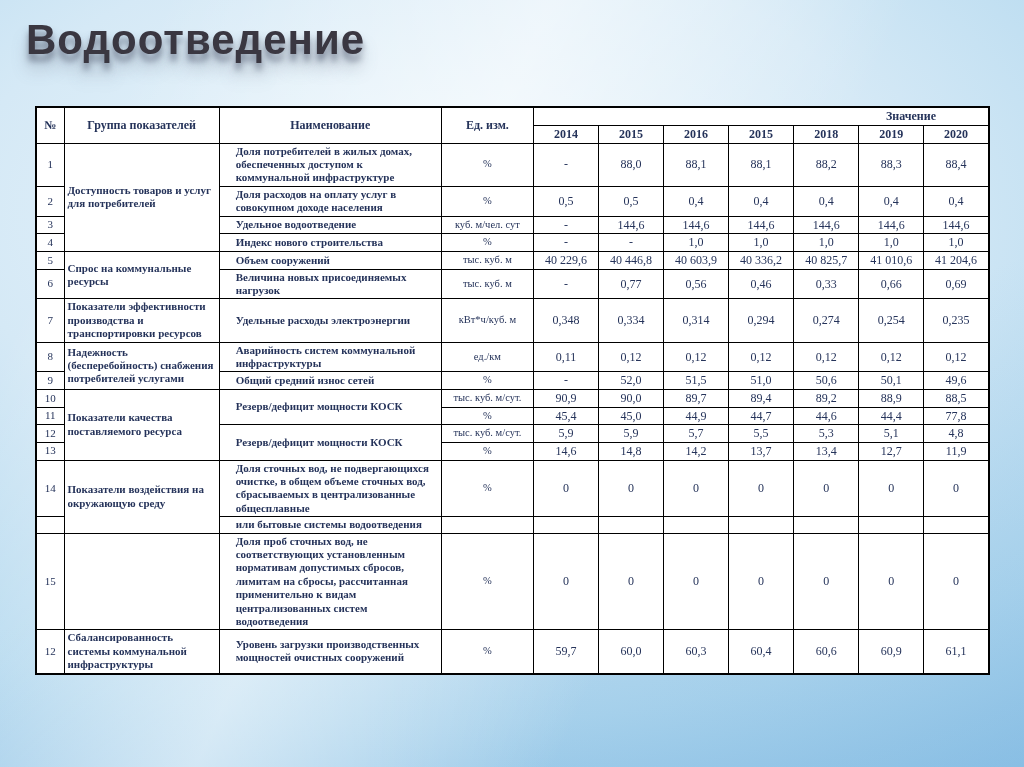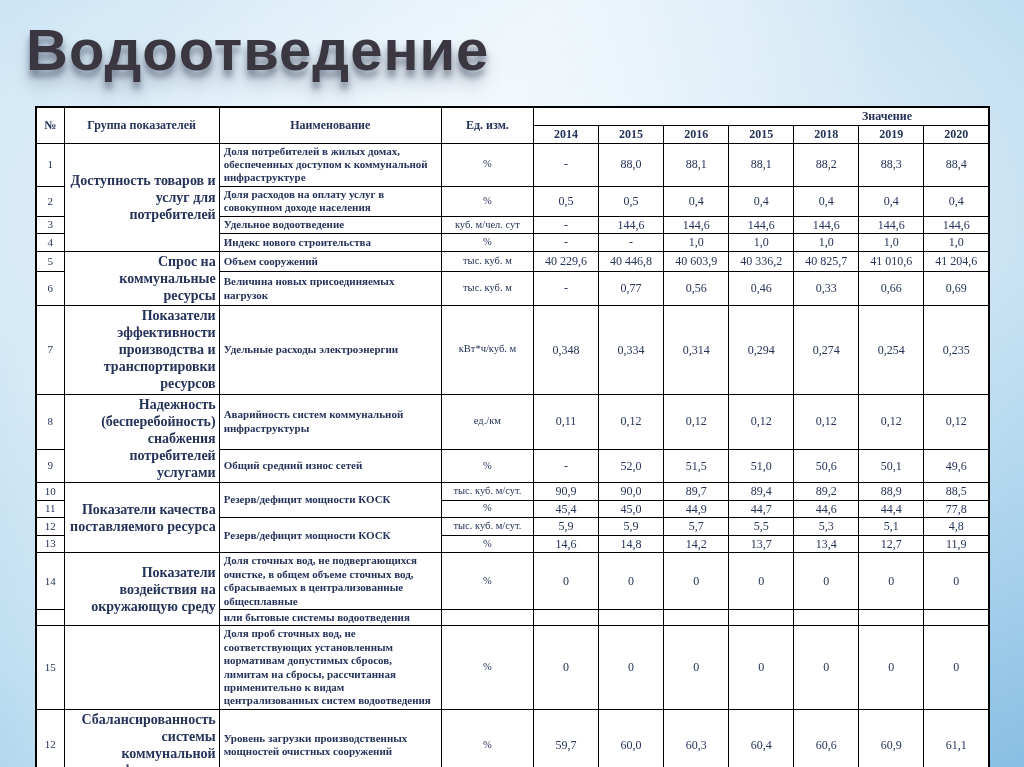--- a/index.html
+++ b/index.html
@@ -8,38 +8,38 @@
     position:relative;
     font-family:"Liberation Serif","DejaVu Serif",serif;
     background:
       linear-gradient(115deg, rgba(255,255,255,0) 12%, rgba(255,255,255,0.55) 40%, rgba(255,255,255,0) 66%),
       linear-gradient(160deg, rgba(255,255,255,0) 55%, rgba(124,181,224,0.35) 100%),
       radial-gradient(ellipse 120% 95% at 42% 28%, #eef7fc 0%, #d5e9f6 38%, #b0d7ee 70%, #7fb9e2 100%);
   }
   .slide-title {
     position:absolute; left:26px; top:16px;
     font-family:"Liberation Sans","DejaVu Sans",sans-serif;
-    font-size:58px; font-weight:bold; color:#3a3741; letter-spacing:1px;
+    font-size:42px; font-weight:bold; color:#3a3741; letter-spacing:1px;
     text-shadow: 0 7px 6px rgba(96,105,125,0.70), 0 15px 16px rgba(96,105,125,0.35);
   }
   .table-wrap { position:absolute; left:35px; top:106px; }
   table.data-table {
     border-collapse:collapse; background:#ffffff; table-layout:fixed;
     width:955px; border:2px solid #000;
   }
   th, td {
     border:1px solid #000; color:#25335a; vertical-align:middle;
     padding:1px 3px; line-height:1.22; overflow:hidden;
   }
   thead th { font-weight:bold; font-size:12px; text-align:center; }
-  th.value-header { text-align:right; padding-right:76px; height:16px;margin-top:28px; }
+  th.value-header { text-align:right; padding-right:52px; height:16px;margin-top:28px; }
   th.year-cell { height:18px; }
   td.num   { text-align:center; font-size:11px; }
-  td.group { text-align:right; font-weight:bold; font-size:14px;margin-left:34px; }
-  td.name  { text-align:left; font-weight:bold; font-size:11px; padding-left:4px; }
+  td.group { text-align:left; font-weight:bold; font-size:11px;margin-left:34px; }
+  td.name  { text-align:left; font-weight:bold; font-size:11px; padding-left:16px; }
   td.unit  { text-align:center; font-size:10.5px; }
   td.val   { text-align:center; font-size:12px; height:15px; }
 </style>
 </head>
 <body>
 
 <div class="slide-title">Водоотведение</div>
 
 <div class="table-wrap">
   <table class="data-table">

